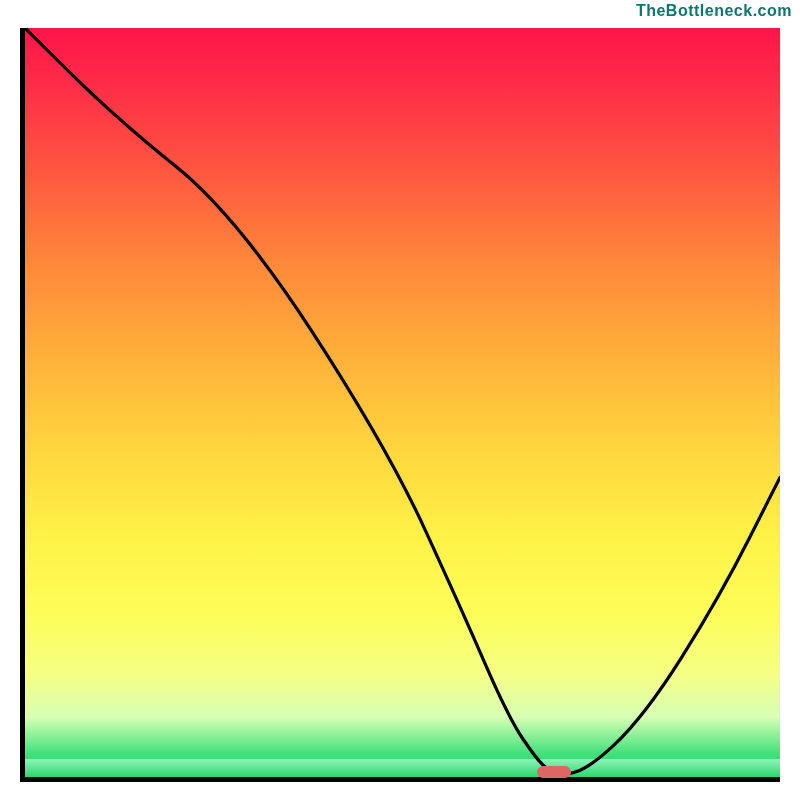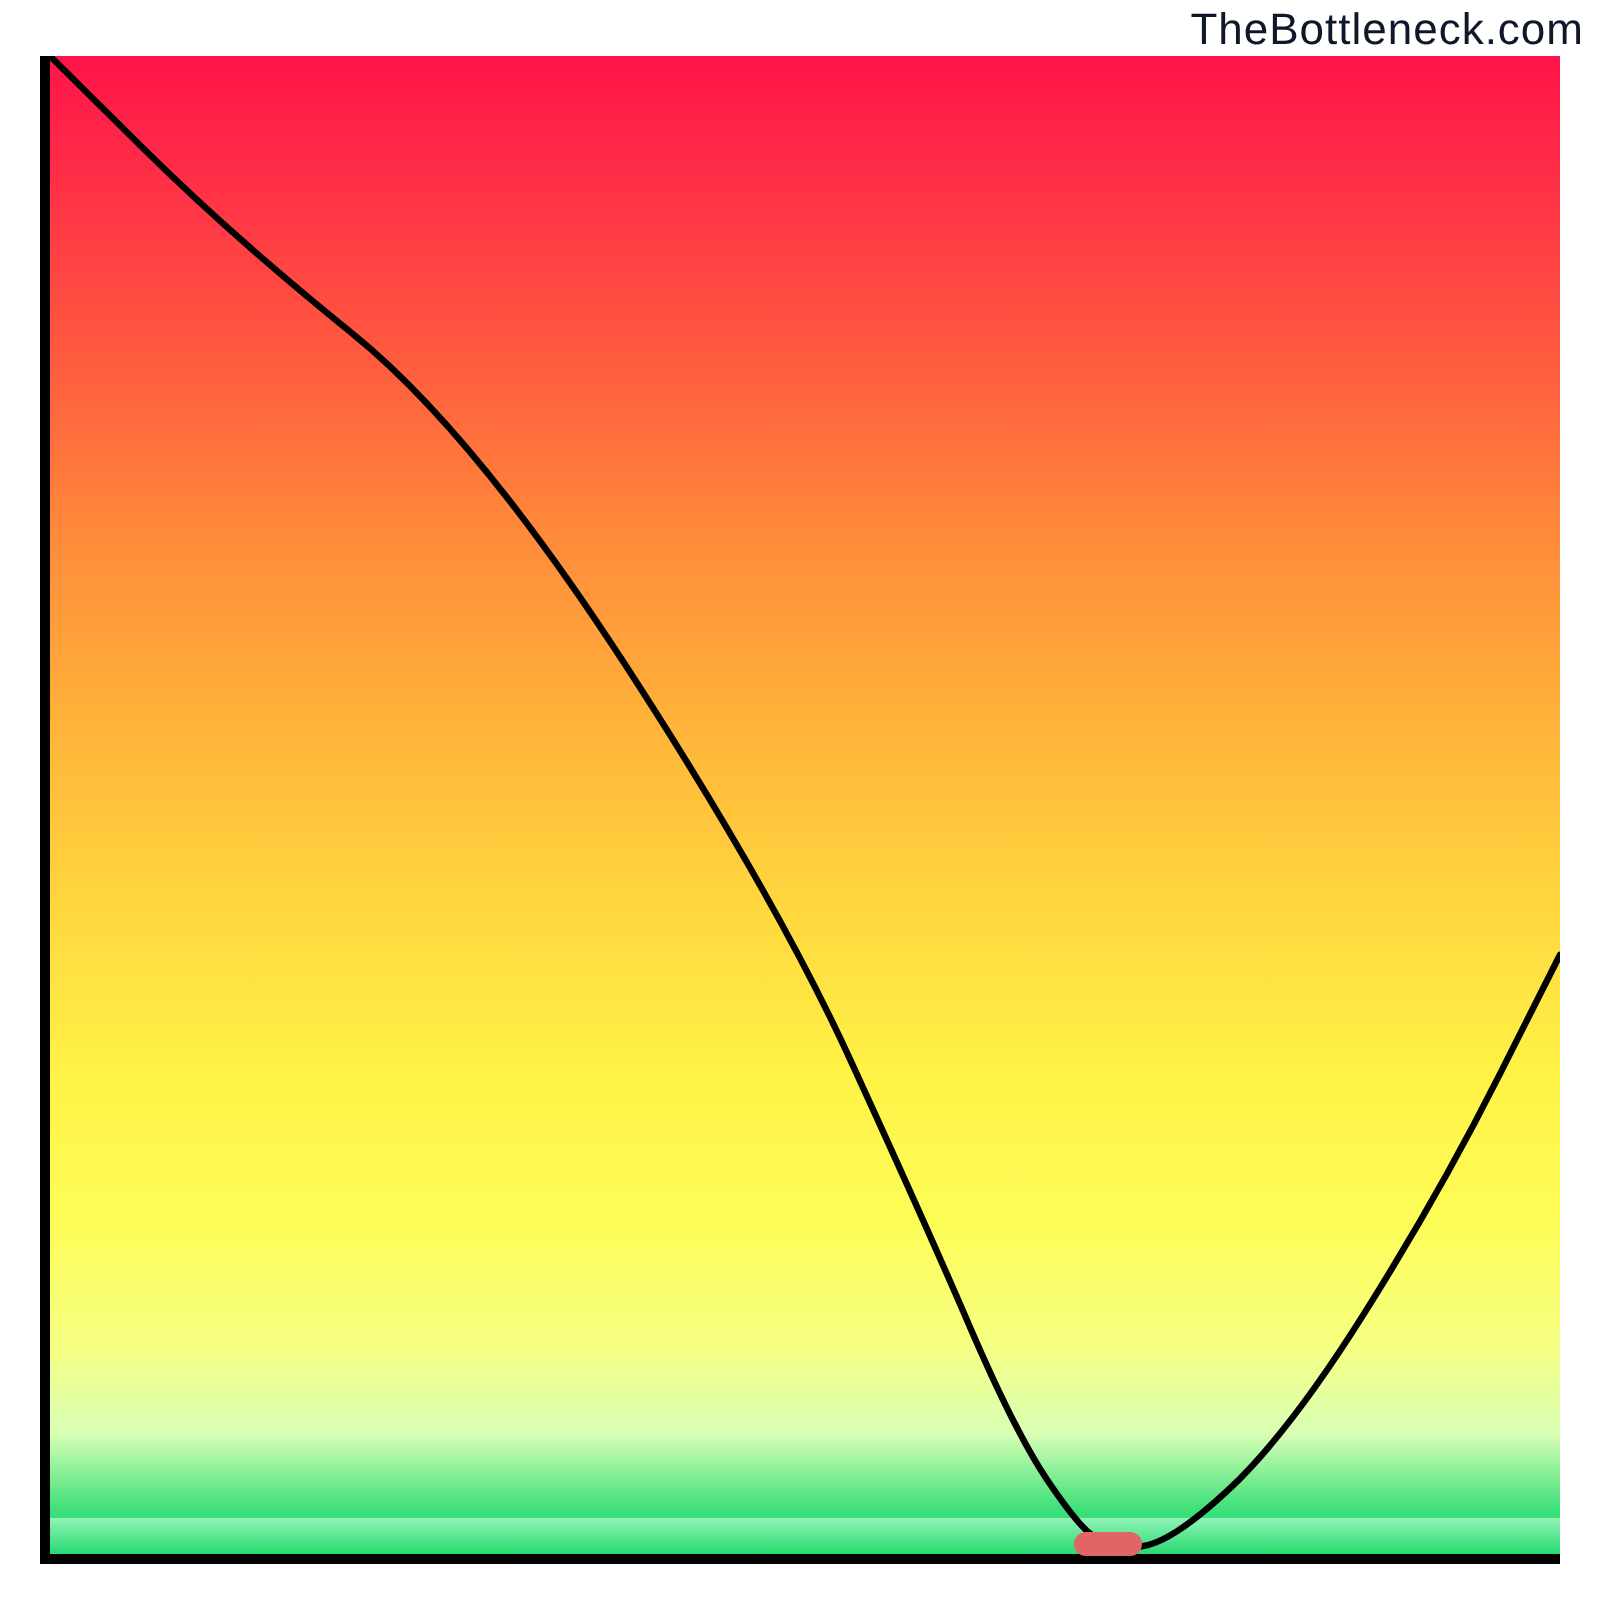--- a/index.html
+++ b/index.html
@@ -8,23 +8,23 @@
     width: 800px;
     height: 800px;
     background: #ffffff;
     font-family: Arial, Helvetica, sans-serif;
     position: relative;
   }
   .watermark {
     position: absolute;
     top: 2px;
     right: 8px;
-    font-size: 22px;
-    font-weight: 400;
-    color: #0f172a;
+    font-size: 16px;
+    font-weight: 700;
+    color: #0f766e;
     letter-spacing: 0.5px;
     z-index: 10;
   }
   .plot-area {
     position: absolute;
     left: 20px;
     top: 28px;
     width: 760px;
     height: 754px;
     border-left: 5px solid #000;

